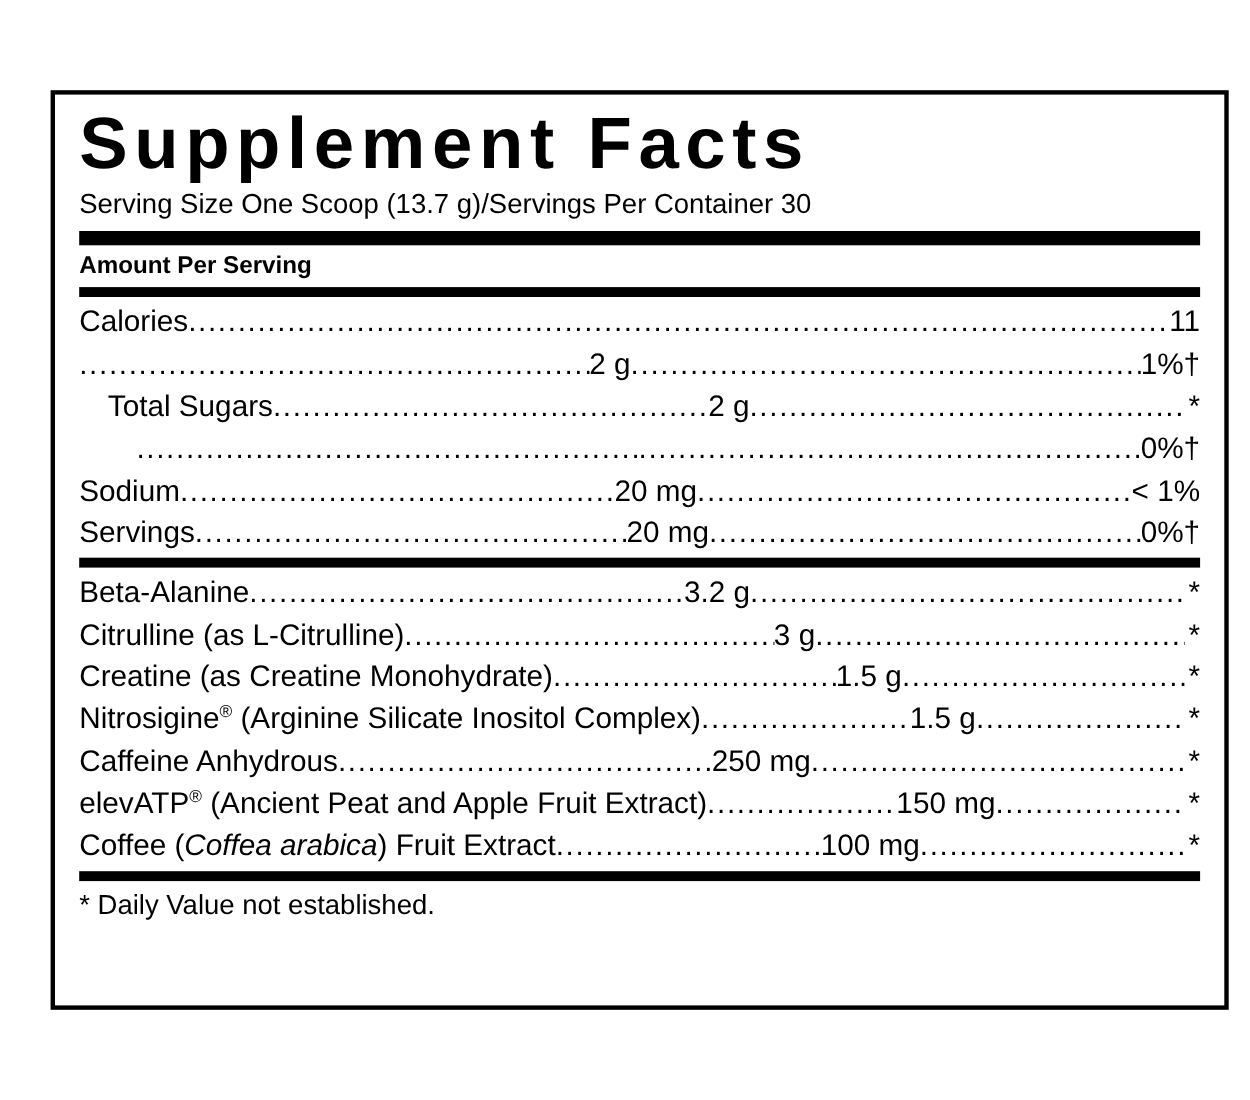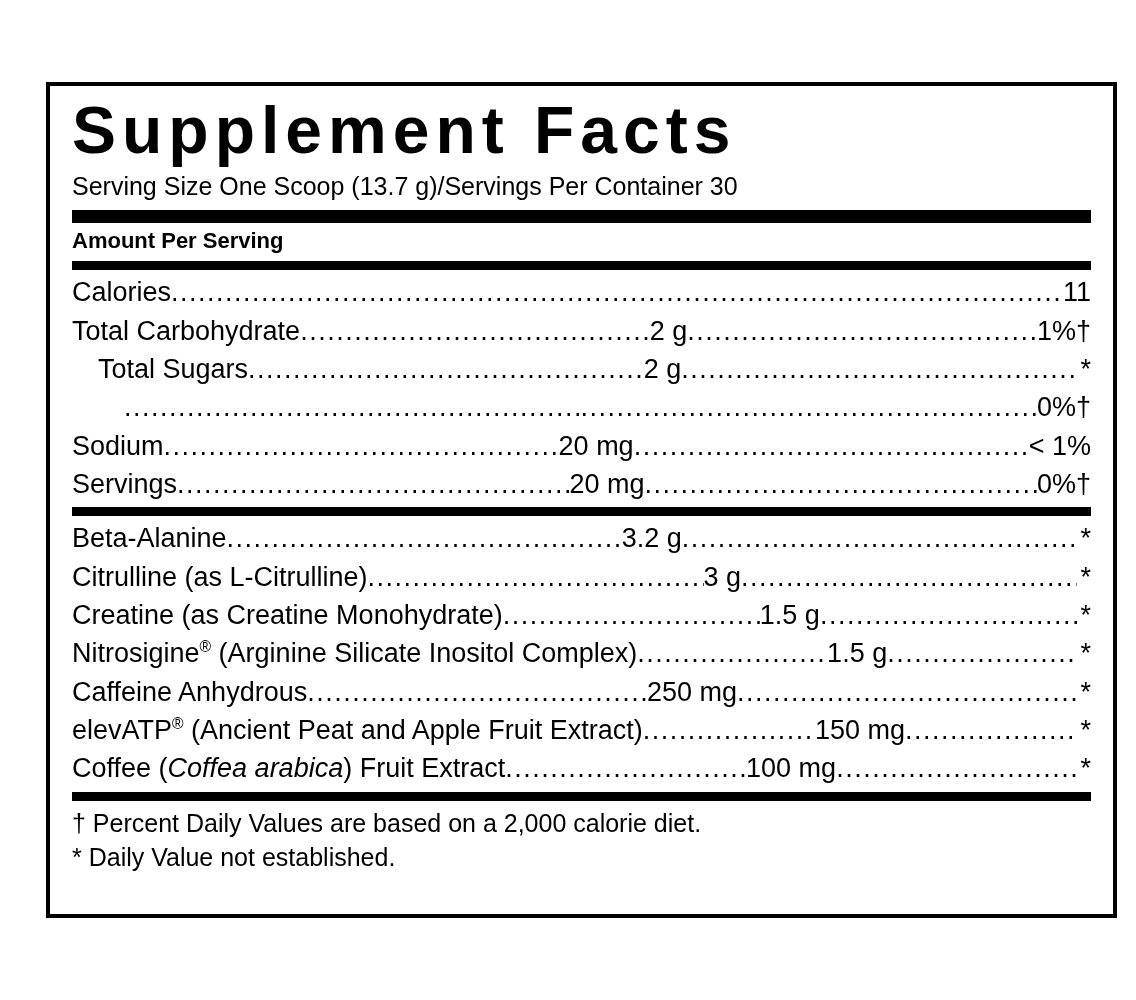--- a/index.html
+++ b/index.html
@@ -134,21 +134,20 @@
 
     <div class="rule-med"></div>
 
     <div class="rows" id="nutrition-rows">
         <div class="row">
           <span class="nm">Calories</span>
           <span class="dots"></span>
           <span class="amt">11</span>
         </div>
         <div class="row">
-          <span class="nm">Total Carbohydrate</span>
           <span class="dots"></span>
           <span class="amt">2 g</span>
           <span class="dots"></span>
           <span class="dv">1%†</span>
         </div>
         <div class="row indent1">
           <span class="nm">Total Sugars</span>
           <span class="dots"></span>
           <span class="amt">2 g</span>
           <span class="dots"></span>
@@ -225,18 +224,17 @@
           <span class="dots"></span>
           <span class="amt">100 mg</span>
           <span class="dots"></span>
           <span class="dv star">*</span>
         </div>
       </div>
 
     <div class="rule-med"></div>
 
     <div class="footnotes" id="footnotes">
-        <div>† Percent Daily Values are based on a 2,000 calorie diet.</div>
         <div>* Daily Value not established.</div>
       </div>
 
   </div>
 </div>
 
 </body></html>

